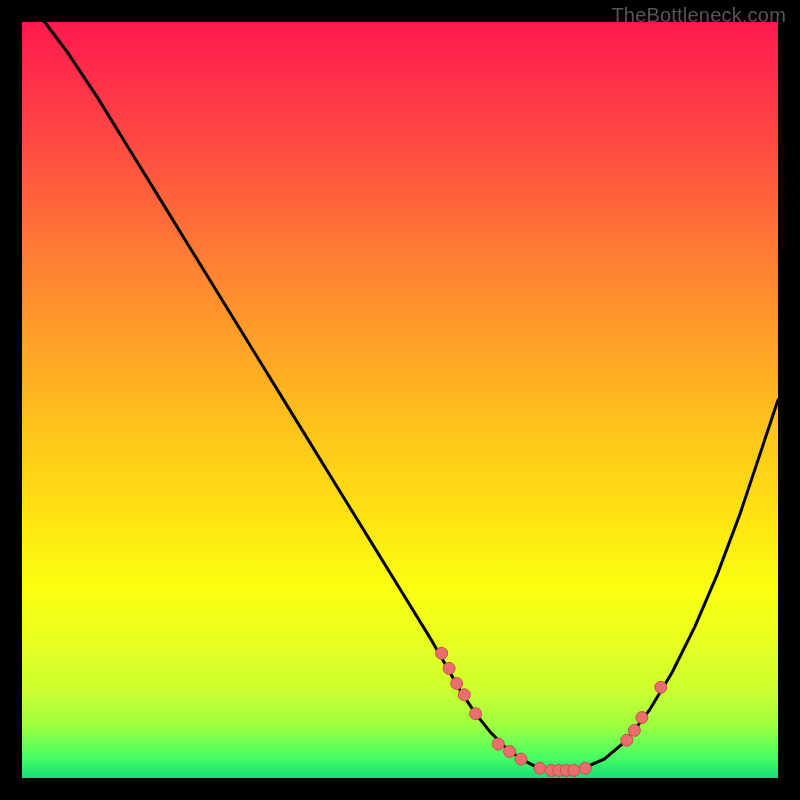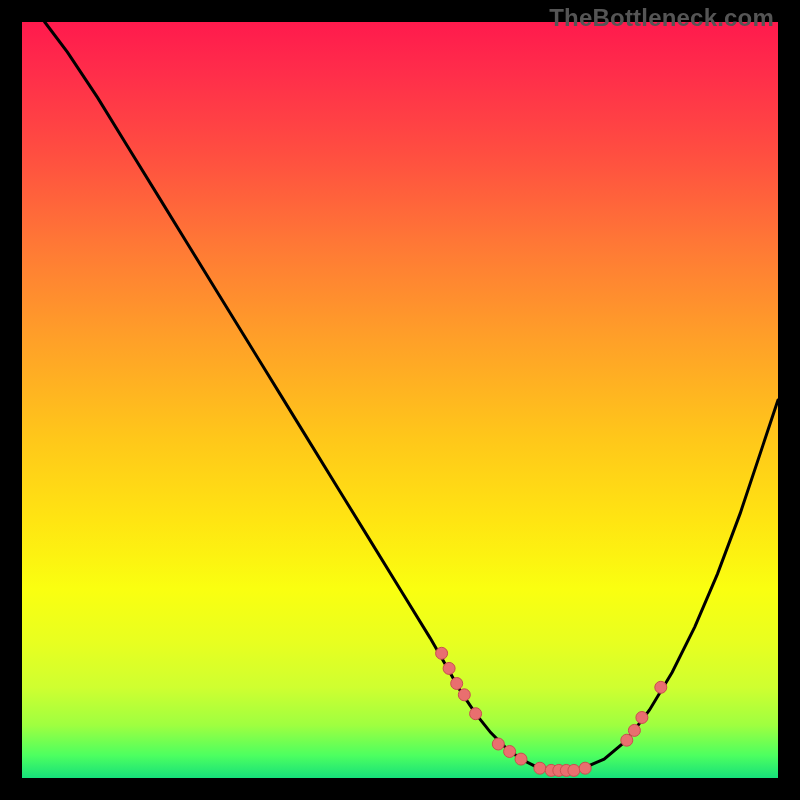--- a/index.html
+++ b/index.html
@@ -34,24 +34,24 @@
       #e8ff20 82%,
       #cfff30 88%,
       #9fff40 93%,
       #4dff60 97%,
       #16e07a 100%
     );
   }
   .watermark {
     position: absolute;
     top: 4px;
-    right: 26px;
+    right: 14px;
     color: #555;
-    font-size: 24px;
-    font-weight: 700;
+    font-size: 20px;
+    font-weight: 400;
     letter-spacing: 0.2px;
   }
   svg.curve {
     position: absolute;
     inset: 0;
     width: 756px;
     height: 756px;
     overflow: visible;
   }
 </style>

